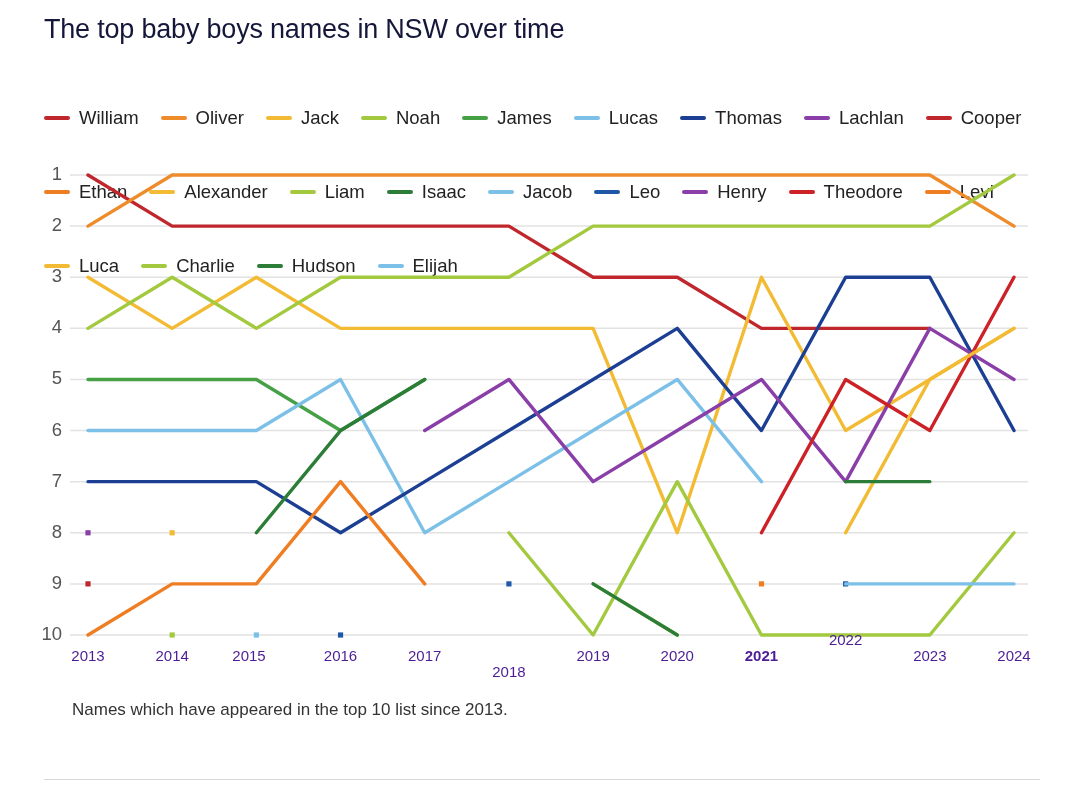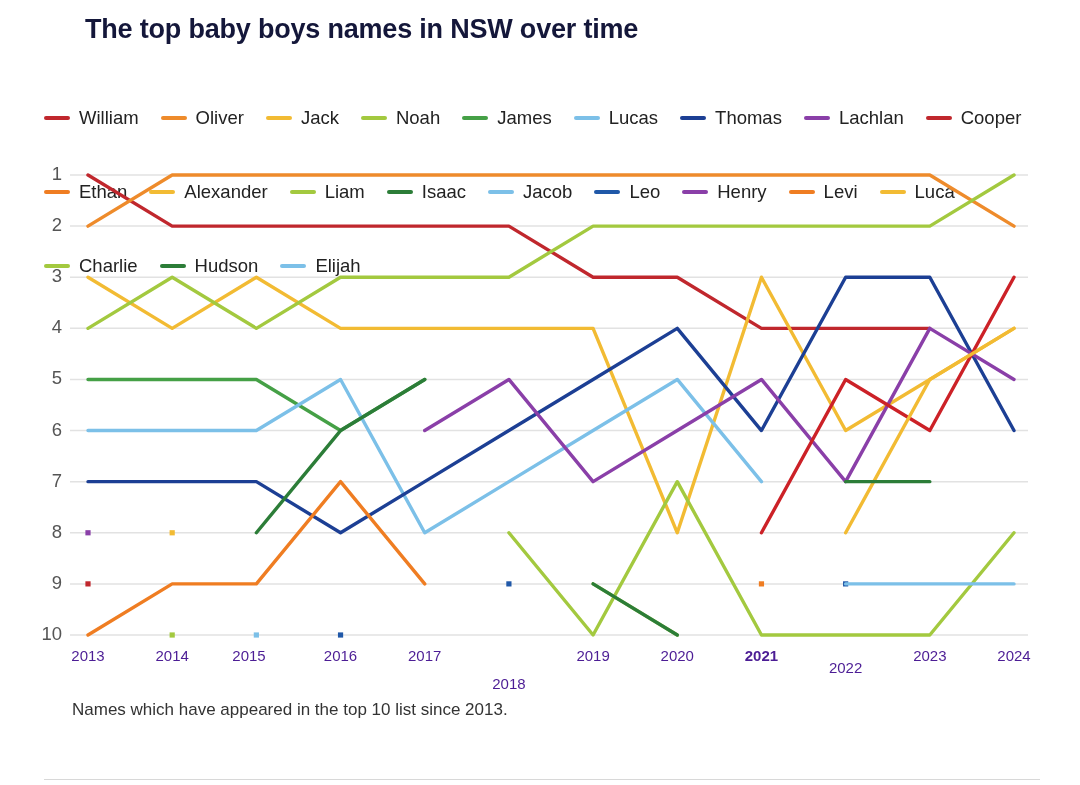--- a/index.html
+++ b/index.html
@@ -20,25 +20,24 @@
     height: 785px;
     box-sizing: border-box;
   }
 
   
   #chart-title {
     position: absolute;
     left: 44px;
     top: 14px;
     font-size: 27px;
-    font-weight: bold;
+    font-weight: normal;
     color: #14173a;
     letter-spacing: -0.2px;
     white-space: nowrap;
-    margin-left: 41px;
   }
 
   
   #legend {
     position: absolute;
     left: 44px;
     top: 59px;
     width: 1000px;
     display: flex;
     flex-wrap: wrap;
@@ -182,20 +181,24 @@
         <span class="legend-swatch" style="background: rgb(124, 192, 232);"></span>
         <span class="legend-label">Jacob</span>
       </div>
       <div class="legend-item">
         <span class="legend-swatch" style="background: rgb(32, 88, 168);"></span>
         <span class="legend-label">Leo</span>
       </div>
       <div class="legend-item">
         <span class="legend-swatch" style="background: rgb(138, 63, 168);"></span>
         <span class="legend-label">Henry</span>
+      </div>
+      <div class="legend-item">
+        <span class="legend-swatch" style="background: rgb(204, 33, 39);"></span>
+        <span class="legend-label">Theodore</span>
       </div>
       <div class="legend-item">
         <span class="legend-swatch" style="background: rgb(239, 125, 34);"></span>
         <span class="legend-label">Levi</span>
       </div>
       <div class="legend-item">
         <span class="legend-swatch" style="background: rgb(242, 187, 51);"></span>
         <span class="legend-label">Luca</span>
       </div>
       <div class="legend-item">
@@ -259,25 +262,25 @@
       <div class="ylabel" style="left: 28px; top: 263.556px;">6</div>
       <div class="ylabel" style="left: 28px; top: 314.667px;">7</div>
       <div class="ylabel" style="left: 28px; top: 365.778px;">8</div>
       <div class="ylabel" style="left: 28px; top: 416.889px;">9</div>
       <div class="ylabel" style="left: 28px; top: 468px;">10</div>
       <div class="xlabel" style="left: 53px; top: 492px;">2013</div>
       <div class="xlabel" style="left: 137.182px; top: 492px;">2014</div>
       <div class="xlabel" style="left: 214px; top: 492px;">2015</div>
       <div class="xlabel" style="left: 305.545px; top: 492px;">2016</div>
       <div class="xlabel" style="left: 389.727px; top: 492px;">2017</div>
-      <div class="xlabel" style="left: 473.909px; top: 520px;">2018</div>
+      <div class="xlabel" style="left: 473.909px; top: 508px;">2018</div>
       <div class="xlabel" style="left: 558.091px; top: 492px;">2019</div>
       <div class="xlabel" style="left: 642.273px; top: 492px;">2020</div>
       <div class="xlabel" style="left: 726.455px; top: 492px; font-weight: bold;">2021</div>
-      <div class="xlabel" style="left: 810.636px; top: 504px; text-align: center;">2022</div>
+      <div class="xlabel" style="left: 810.636px; top: 476px; text-align: center;">2022</div>
       <div class="xlabel" style="left: 894.818px; top: 492px;">2023</div>
       <div class="xlabel" style="left: 979px; top: 492px;">2024</div>
     </div>
 
   <div id="note">Names which have appeared in the top 10 list since 2013.</div>
   <div id="footer-rule"></div>
 
 </div>
 
 </body></html>

